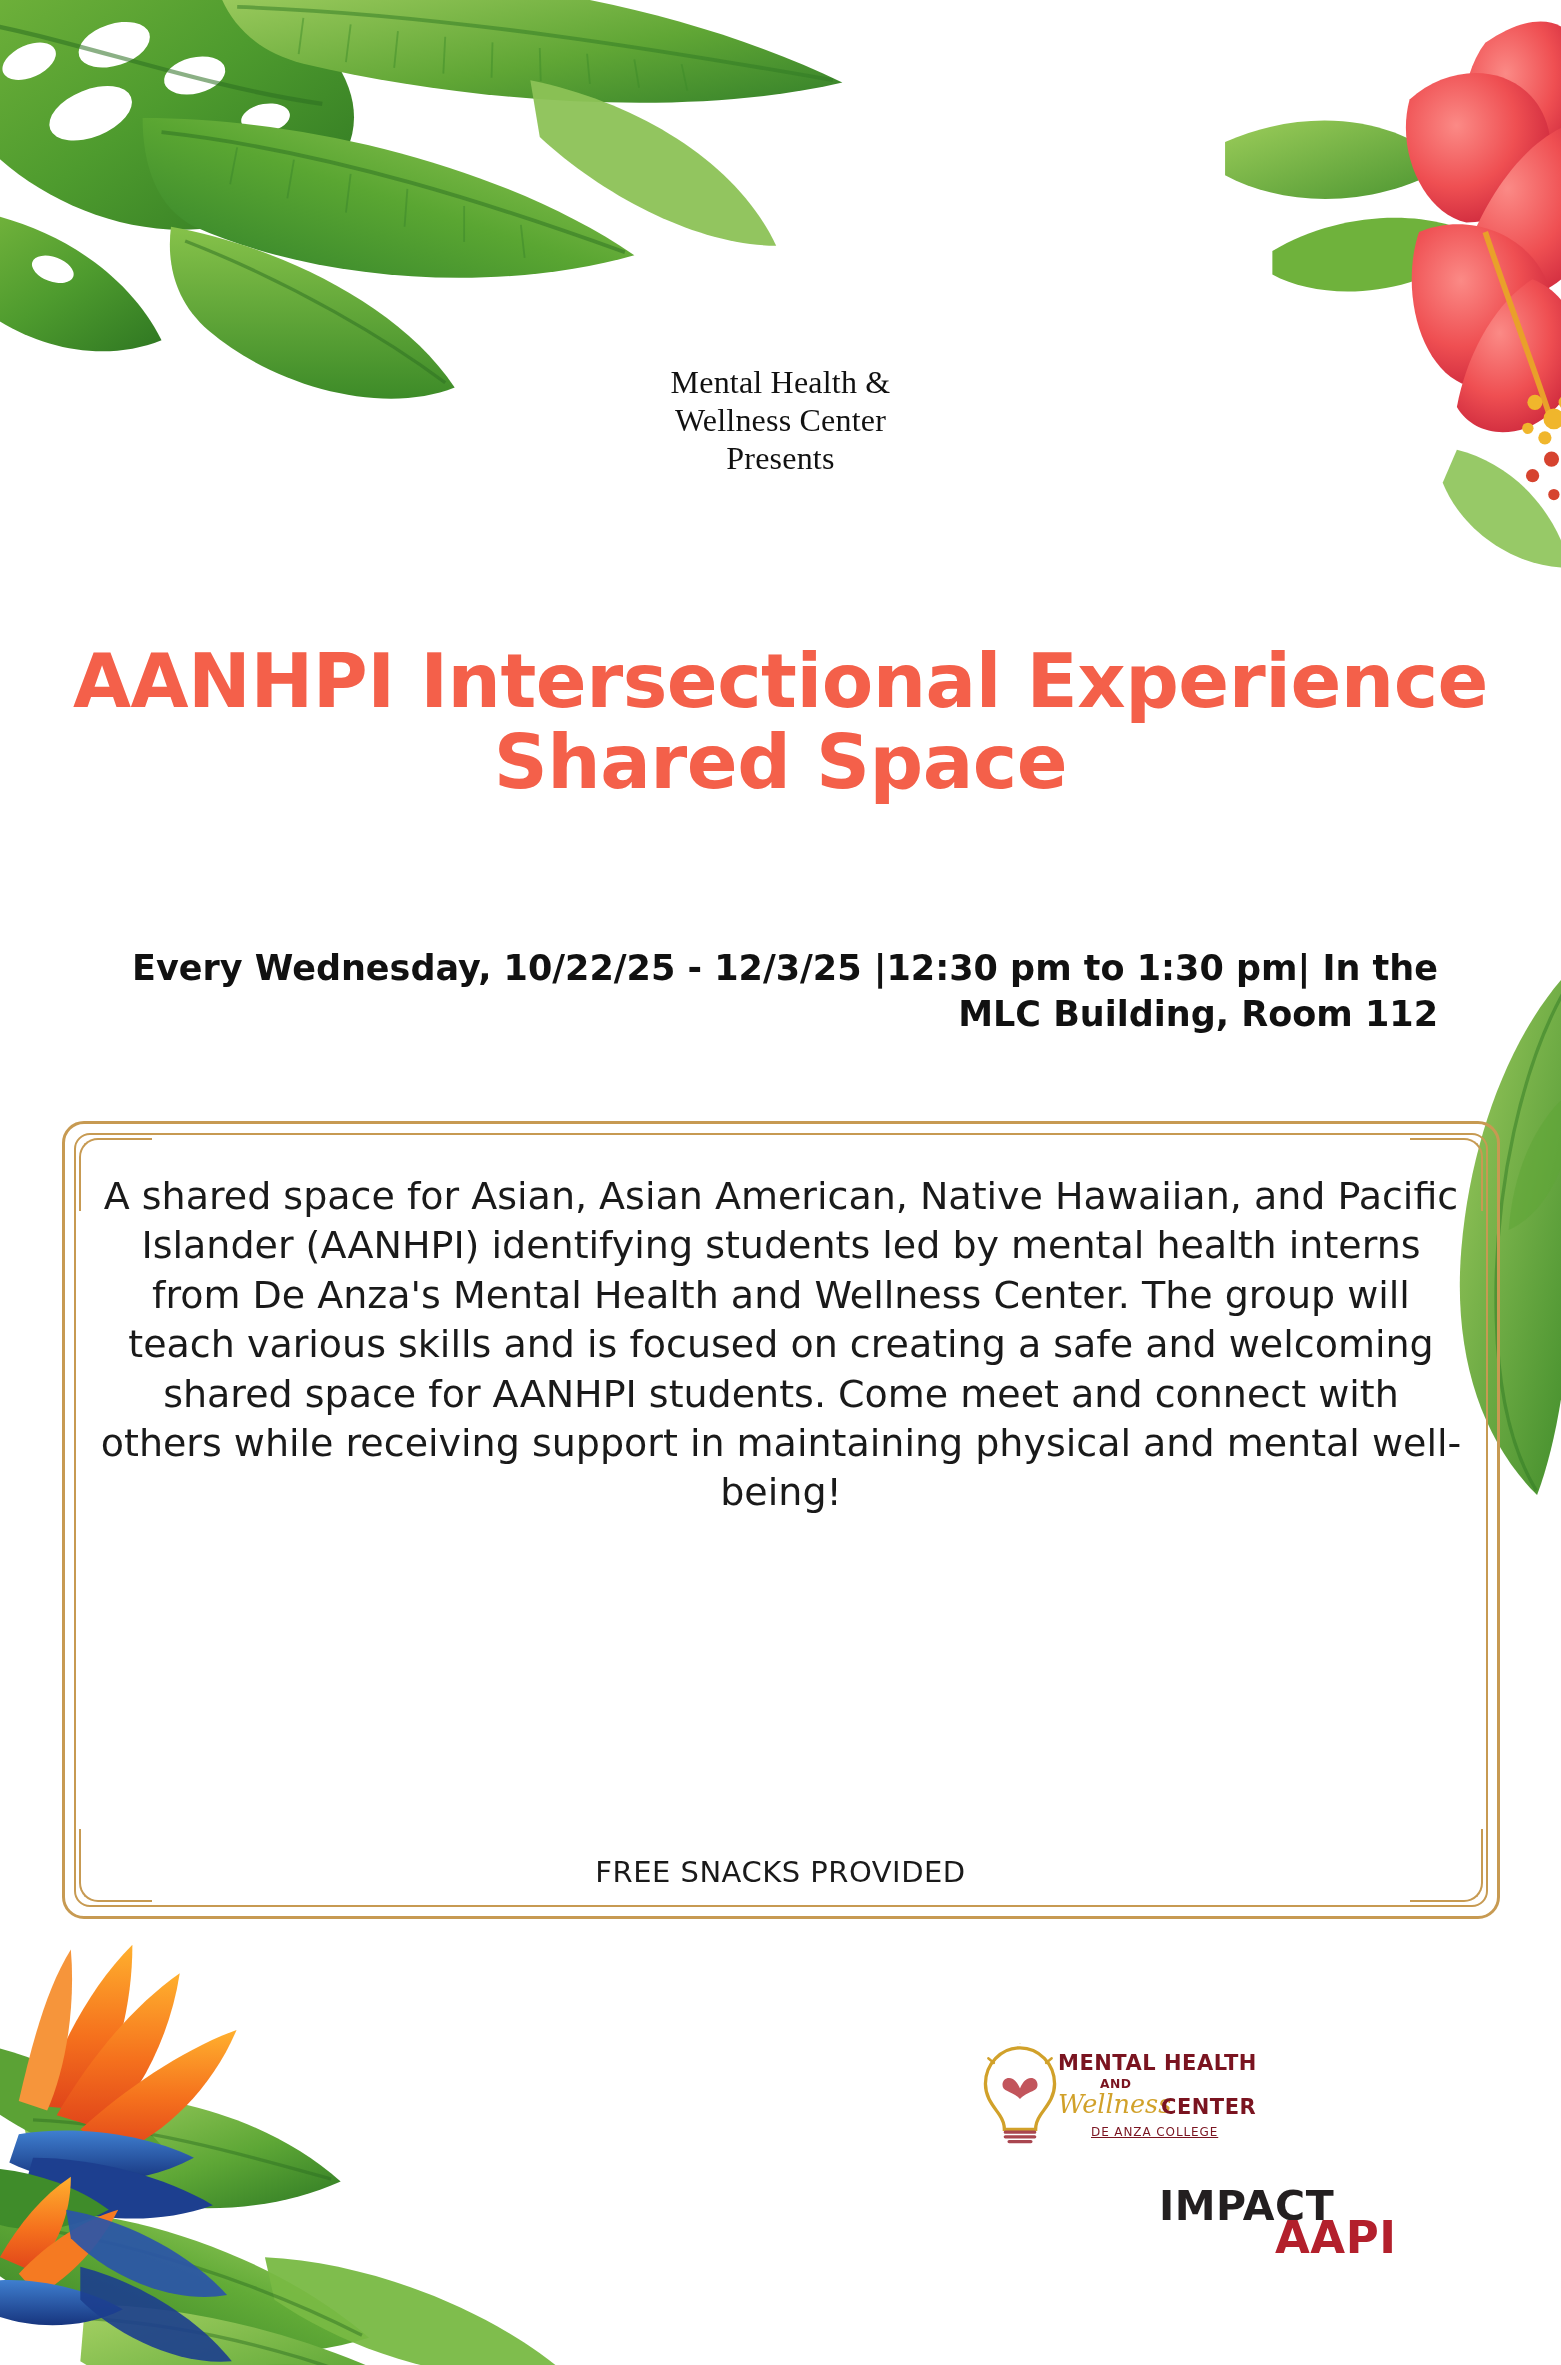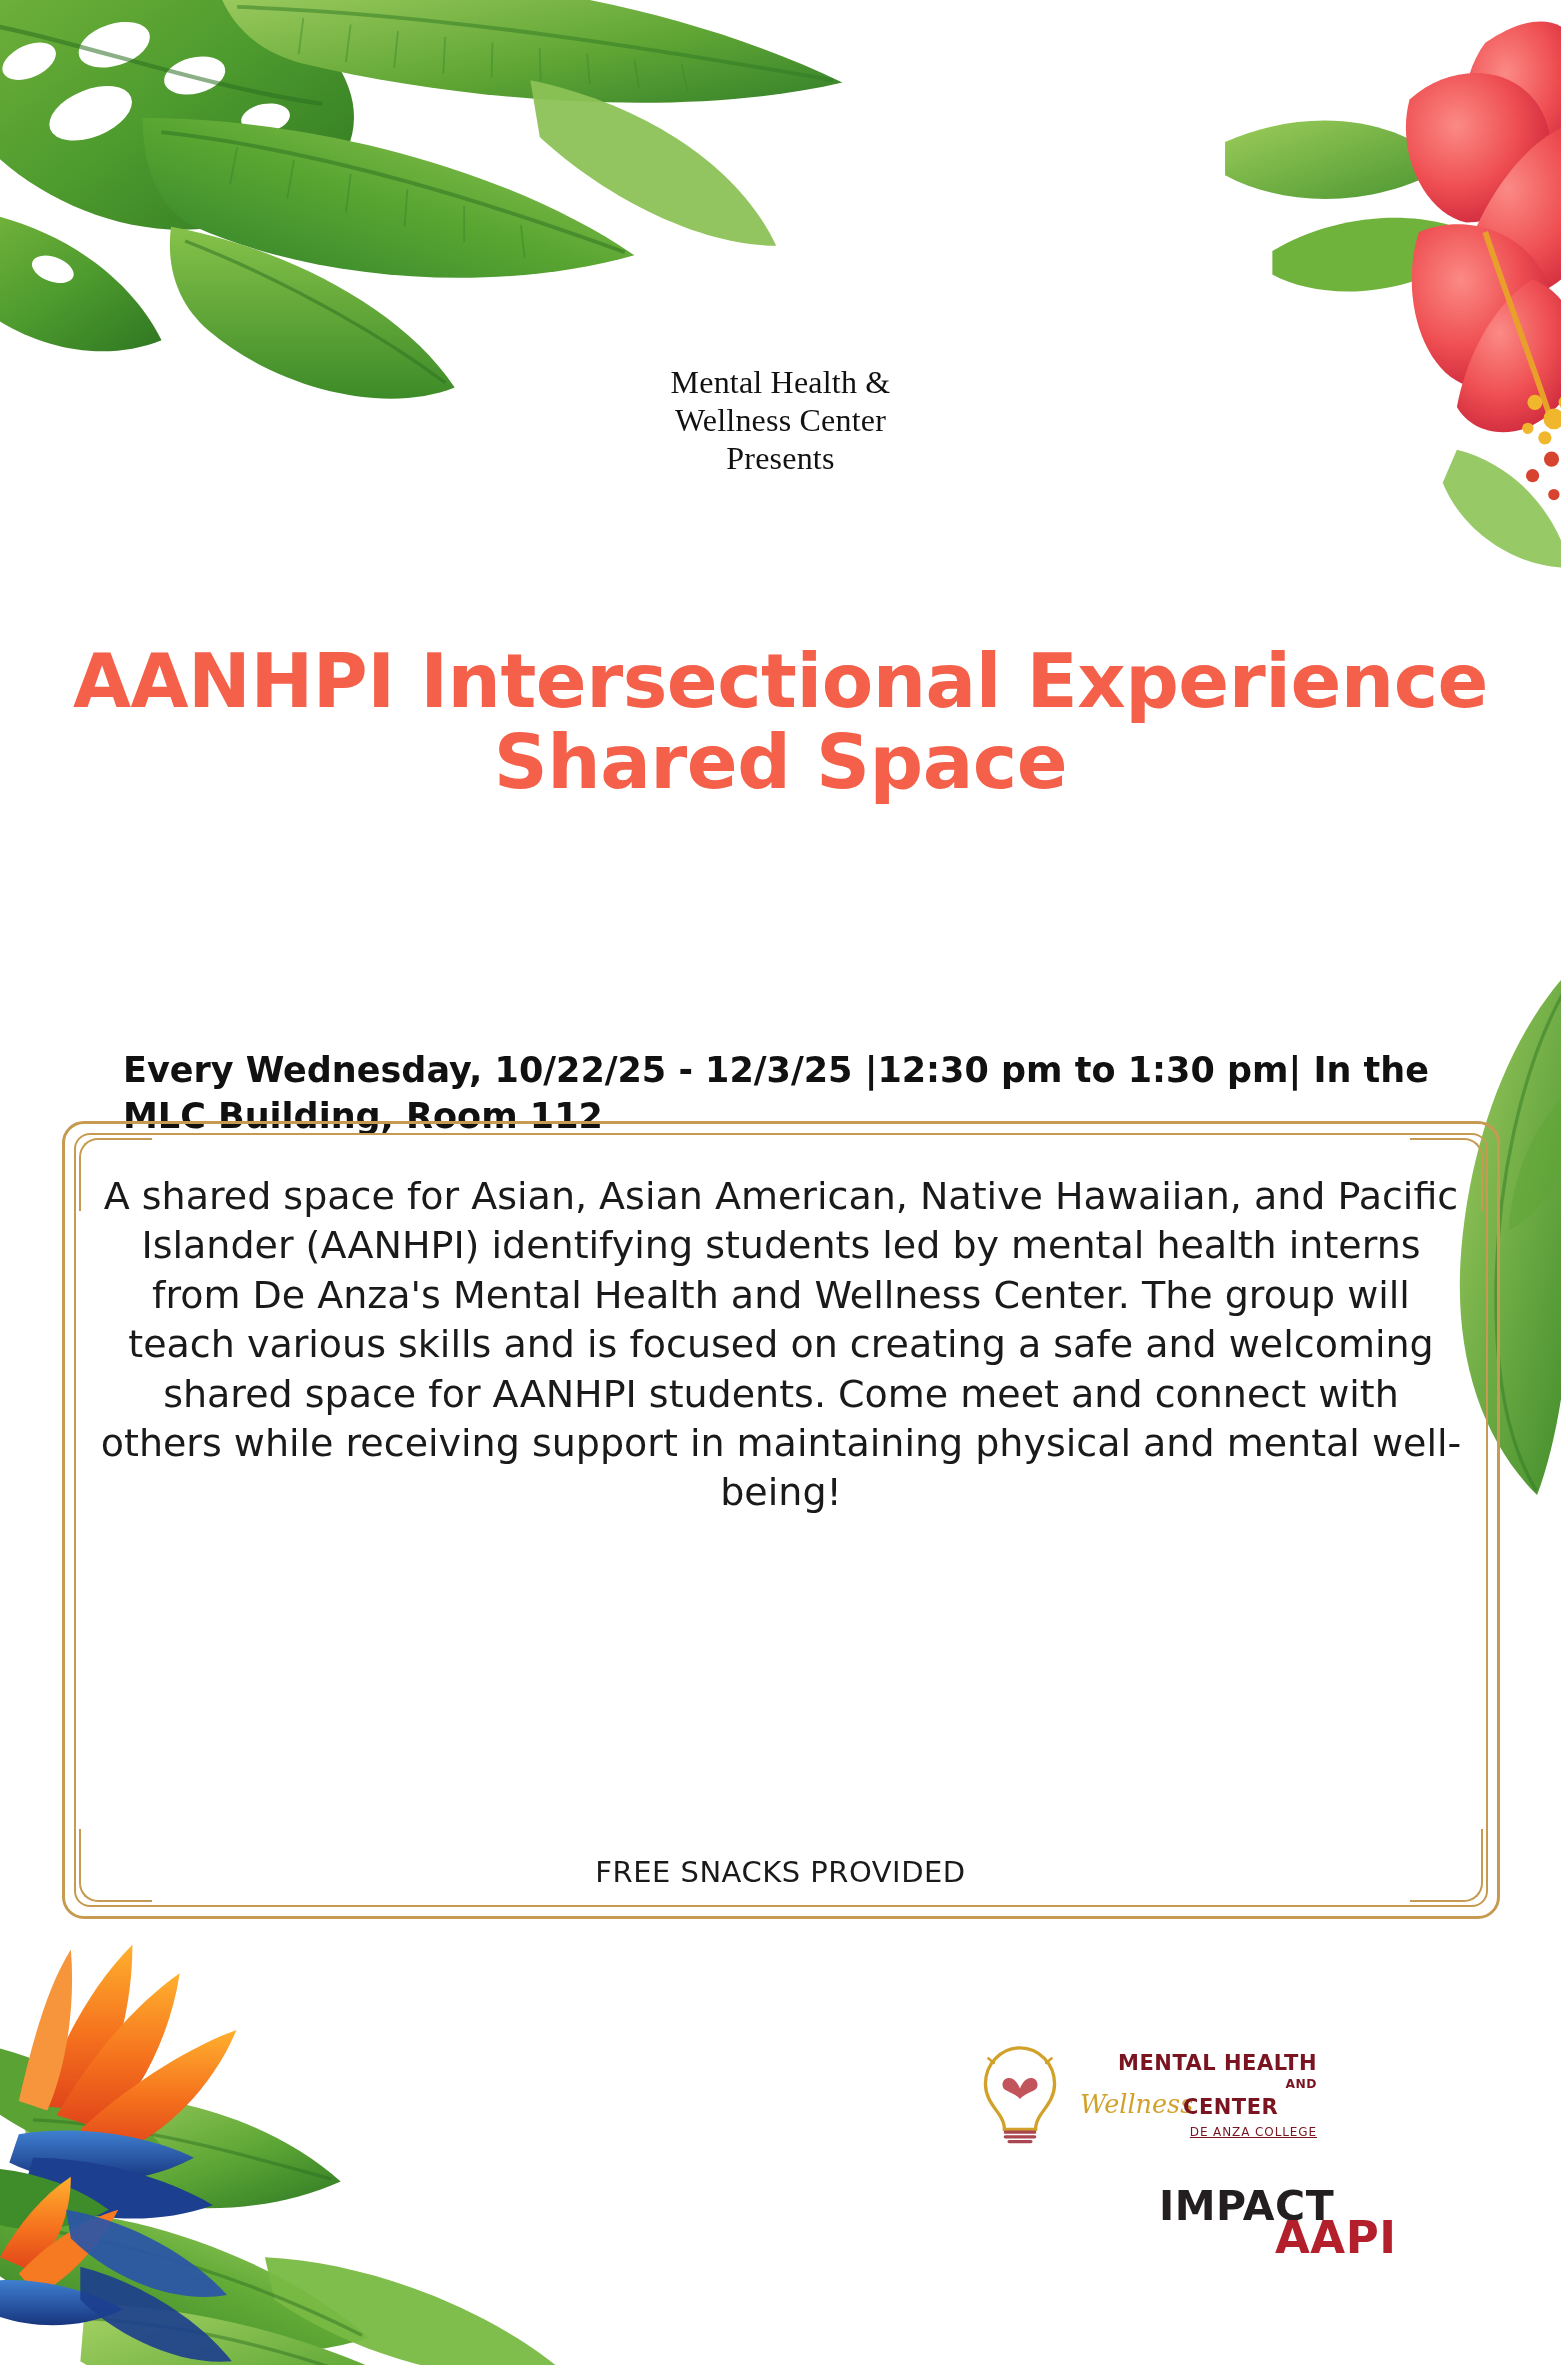--- a/index.html
+++ b/index.html
@@ -75,22 +75,22 @@
     font-size: 75px;
     line-height: 1.08;
     color: #f4604a;
     letter-spacing: -0.5px;
   }
 
   .schedule {
     position: absolute;
     left: 123px;
     right: 123px;
-    top: 1048px;
-    text-align: left;
+    top: 946px;
+    text-align: right;
     font-family: "DejaVu Sans", sans-serif;
     font-weight: bold;
     font-size: 35px;
     line-height: 1.3;
     color: #111111;
   }
 
   
   #body-frame {
     position: absolute;
@@ -159,24 +159,24 @@
   }
   #logo-mhwc .bulb {
     position: absolute;
     left: 4.7px;
     top: 3.8px;
     width: 90px;
     height: 102px;
   }
   #logo-mhwc .lines {
     position: absolute;
-    left: 110px;
+    left: 88px;
     top: 14px;
     width: 237px;
-    text-align: right;
+    text-align: left;
   }
   .mh-line1 {
     font-family: "DejaVu Sans", sans-serif;
     font-weight: bold;
     font-size: 21px;
     letter-spacing: 0.5px;
     color: #7a1420;
     line-height: 1;
   }
   .mh-line2 {

